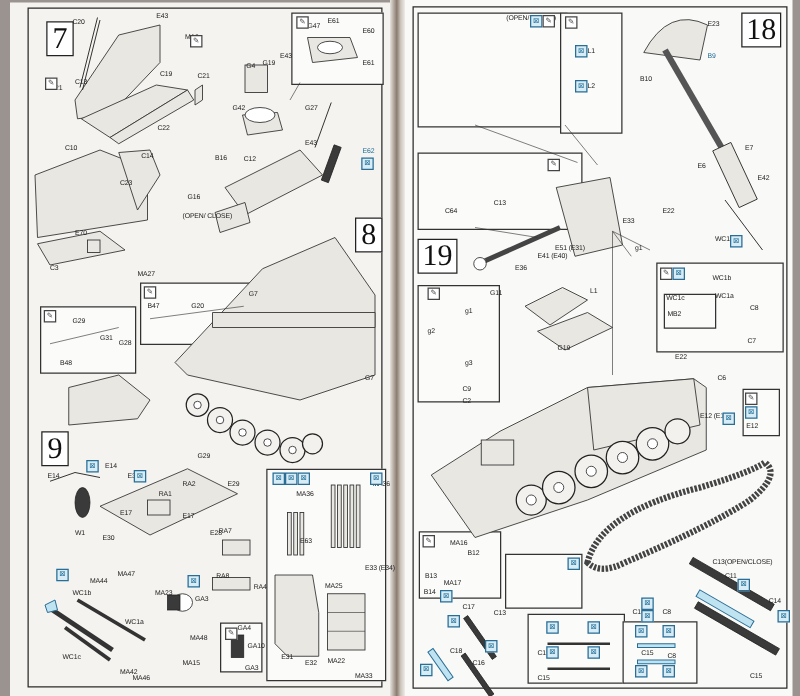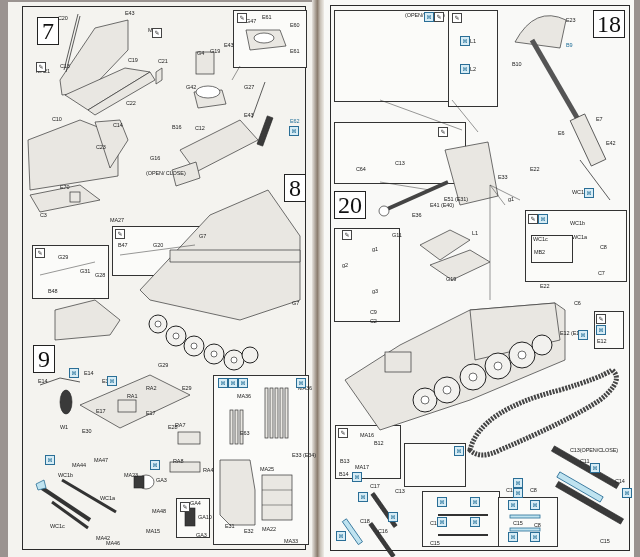--- a/index.html
+++ b/index.html
@@ -33,21 +33,21 @@
 <div class="spine"></div>
 
 <div class="frame" style="left:22px;top:6px;width:282px;height:542px;"></div>
 
 <div class="frame" style="left:330px;top:5px;width:298px;height:544px;"></div>
 
 <div class="stepnum" style="left:37px;top:17px;width:20px;height:26px;">7</div>
 <div class="stepnum" style="left:284px;top:174px;width:20px;height:26px;">8</div>
 <div class="stepnum" style="left:33px;top:345px;width:20px;height:26px;">9</div>
 <div class="stepnum" style="left:593px;top:10px;width:30px;height:26px;">18</div>
-<div class="stepnum" style="left:334px;top:191px;width:30px;height:26px;">20</div>
+<div class="stepnum" style="left:334px;top:191px;width:30px;height:26px;">19</div>
 
 <div class="inset" style="left:233px;top:10px;width:72px;height:56px;"></div>
 <div class="inset" style="left:112px;top:226px;width:96px;height:48px;"></div>
 <div class="inset" style="left:32px;top:245px;width:75px;height:52px;"></div>
 <div class="inset" style="left:176px;top:498px;width:32px;height:38px;"></div>
 <div class="inset" style="left:213px;top:375px;width:94px;height:168px;"></div>
 
 <div class="inset" style="left:334px;top:10px;width:118px;height:90px;"></div>
 <div class="inset" style="left:448px;top:10px;width:48px;height:95px;"></div>
 <div class="inset" style="left:334px;top:122px;width:130px;height:60px;"></div>

